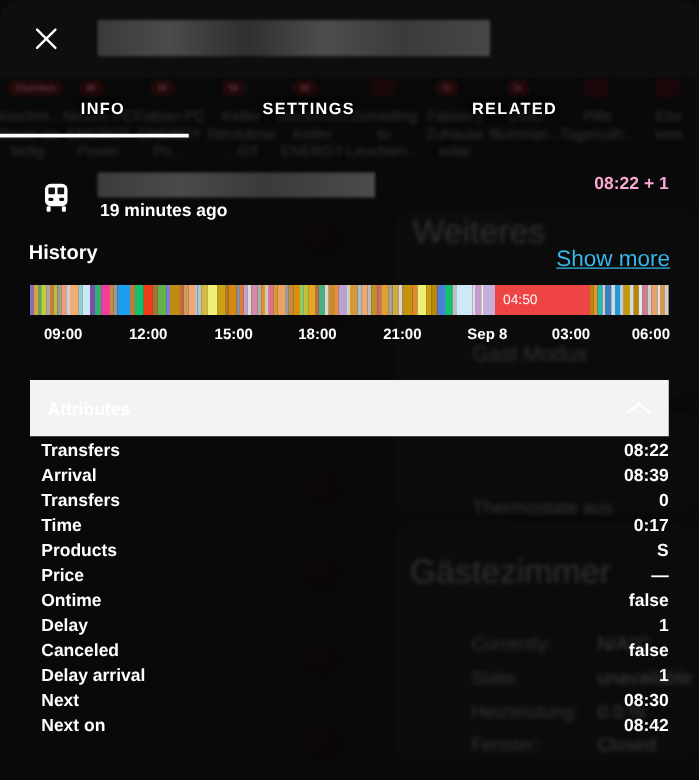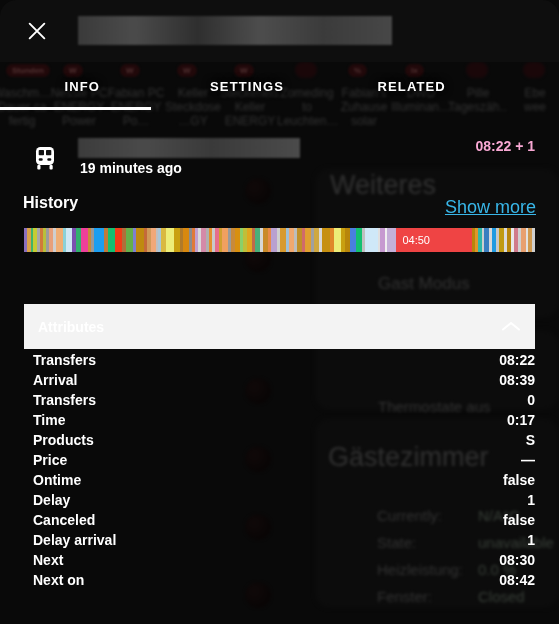--- a/index.html
+++ b/index.html
@@ -398,20 +398,30 @@
         <div class="hseg" style="width: 0.6%; background: rgb(232, 232, 232);"></div>
         <div class="hseg" style="width: 0.8%; background: rgb(208, 122, 138);"></div>
         <div class="hseg" style="width: 0.5%; background: rgb(207, 207, 207);"></div>
         <div class="hseg" style="width: 0.9%; background: rgb(232, 160, 112);"></div>
         <div class="hseg" style="width: 0.5%; background: rgb(226, 226, 226);"></div>
         <div class="hseg" style="width: 0.8%; background: rgb(208, 154, 80);"></div>
         <div class="hseg" style="width: 0.5%; background: rgb(208, 208, 208);"></div>
         <div class="hseg" style="width: 0.9%; background: rgb(232, 184, 136);"></div>
       </div>
 
+    <div id="history-axis">
+        <div class="tick" style="left: 50.572px; font-weight: 700;">09:00</div>
+        <div class="tick" style="left: 118.535px; font-weight: 700;">12:00</div>
+        <div class="tick" style="left: 187.009px; font-weight: 700;">15:00</div>
+        <div class="tick" style="left: 253.95px; font-weight: 700;">18:00</div>
+        <div class="tick" style="left: 321.913px; font-weight: 700;">21:00</div>
+        <div class="tick" style="left: 389.876px; font-weight: 700;">Sep 8</div>
+        <div class="tick" style="left: 456.817px; font-weight: 700;">03:00</div>
+        <div class="tick" style="left: 520.692px; font-weight: 700;">06:00</div>
+      </div>
 
     <div id="attr-header">
       <div id="attr-header-label">Attributes</div>
       <div id="attr-chevron">
         <svg width="20" height="13" viewBox="0 0 20 13">
           <path d="M2 9.5 L10 3 L18 9.5" stroke="#ffffff" stroke-width="2" fill="none" stroke-linecap="round" stroke-linejoin="round"></path>
         </svg>
       </div>
     </div>
 

